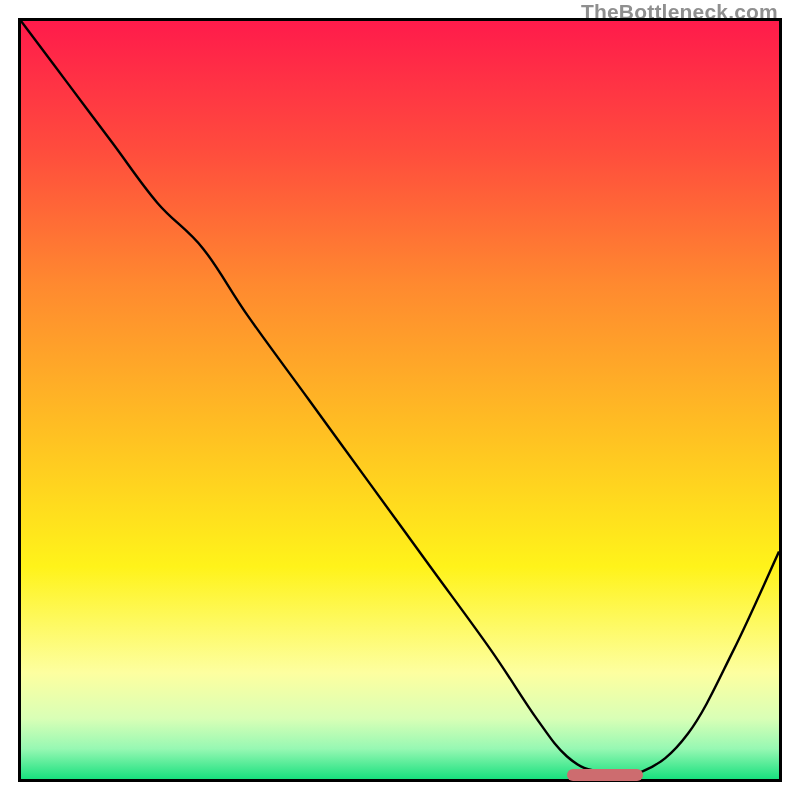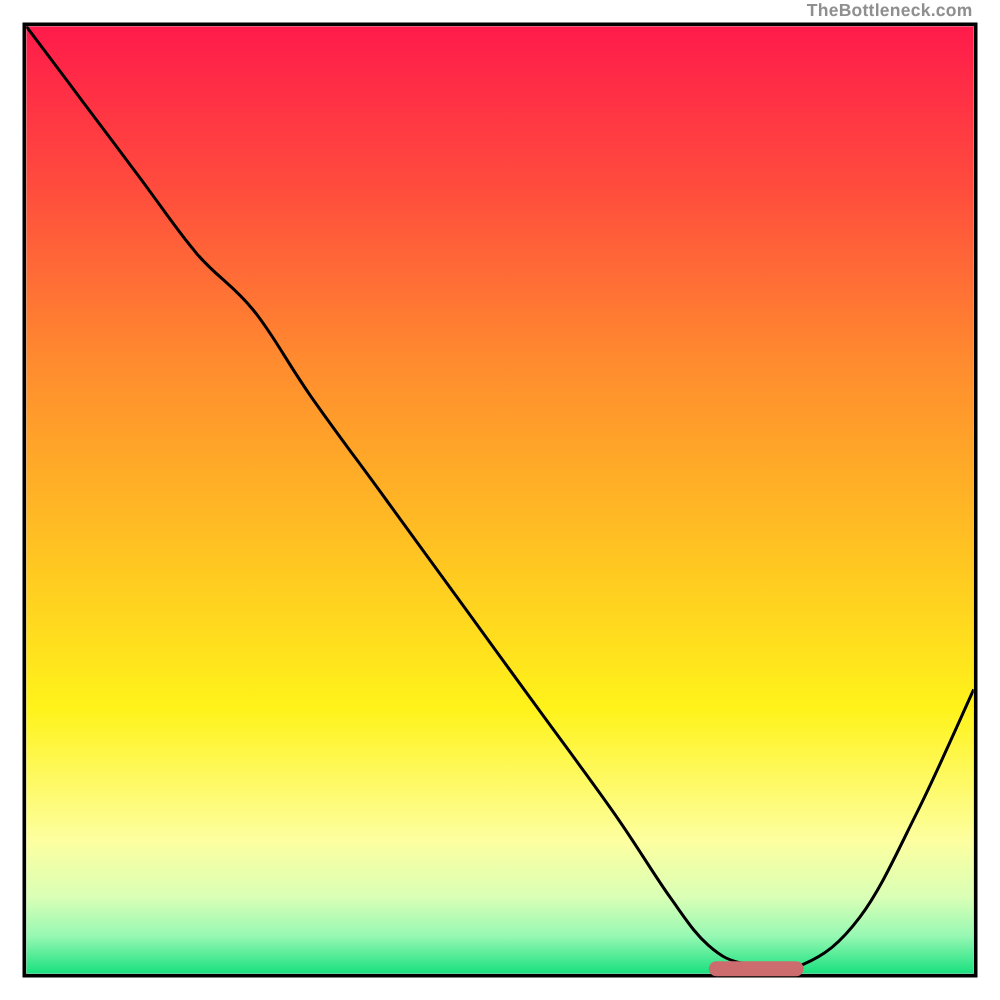--- a/index.html
+++ b/index.html
@@ -44,21 +44,21 @@
   .marker {
     position: absolute;
     height: 12px;
     border-radius: 6px;
     background: #cd6c6f;
   }
   .watermark {
     position: absolute;
     top: 0px;
     right: 22px;
-    font-size: 14px;
+    font-size: 21px;
     font-weight: bold;
     color: #8f8f8f;
     letter-spacing: 0.2px;
   }
 </style>
 </head>
 <body>
 
 <div class="watermark">TheBottleneck.com</div>
 

